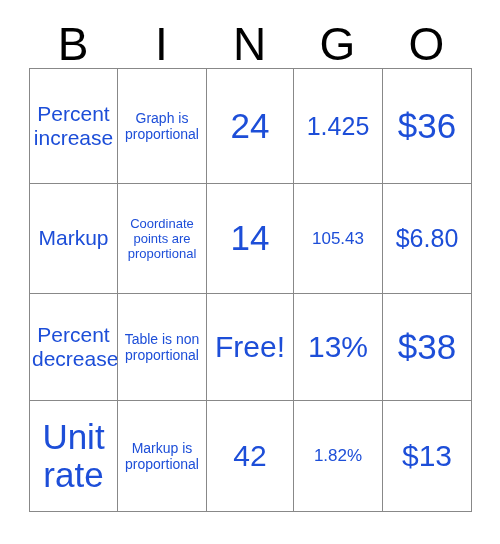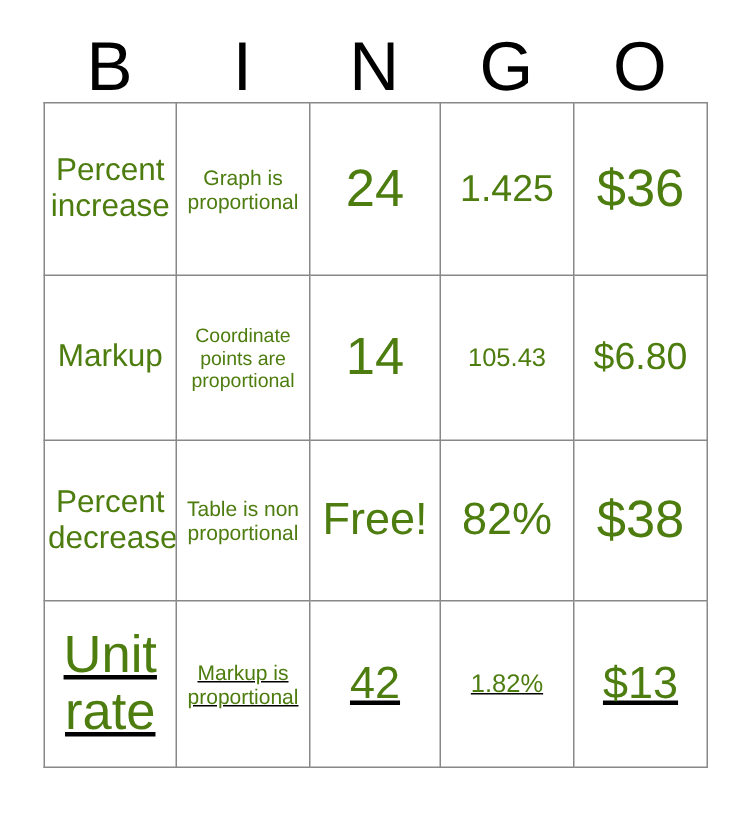--- a/index.html
+++ b/index.html
@@ -58,37 +58,37 @@
     width: 442px;
     height: 444px;
     border-collapse: collapse;
     table-layout: fixed;
   }
   .grid td {
     border: 1px solid #888888;
     text-align: center;
     vertical-align: middle;
     padding: 2px 2px;
-    color: #4d7c0f;
+    color: #1d4ed8;
     overflow: hidden;
     margin-left: 12px;
   }
 
   
   .grid col.c0 { width: 88px; }
   .grid col.c1 { width: 89px; }
   .grid col.c2 { width: 87px; }
   .grid col.c3 { width: 89px; }
   .grid col.c4 { width: 89px; }
 
   
   .r0 { height: 92px; }
   .r1 { height: 88px; }
   .r2 { height: 86px; }
-  .r3 { height: 89px; text-decoration: underline; }
+  .r3 { height: 89px; }
   .r4 { height: 89px; }
 
   
   .t-xl   { font-size: 35px; line-height: 38px; }
   .t-lg   { font-size: 30px; line-height: 33px; }
   .t-md   { font-size: 25px; line-height: 28px; }
   .t-sm   { font-size: 21px; line-height: 24px; }
   .t-xs   { font-size: 17px; line-height: 19px; }
   .t-tiny { font-size: 14px; line-height: 16px; }
   .t-mini { font-size: 13px; line-height: 15px; }
@@ -126,21 +126,21 @@
         <td class="t-sm">Markup</td>
         <td class="t-mini">Coordinate points are proportional</td>
         <td class="t-xl">14</td>
         <td class="t-xs">105.43</td>
         <td class="t-md">$6.80</td>
       </tr>
       <tr class="r2">
         <td class="t-sm">Percent decrease</td>
         <td class="t-tiny">Table is non proportional</td>
         <td class="t-lg">Free!</td>
-        <td class="t-lg">82%</td>
+        <td class="t-lg">13%</td>
         <td class="t-xl">$38</td>
       </tr>
       <tr class="r3">
         <td class="t-xl">Unit rate</td>
         <td class="t-tiny">Markup is proportional</td>
         <td class="t-lg">42</td>
         <td class="t-xs">1.82%</td>
         <td class="t-lg">$13</td>
       </tr>
     </tbody>

